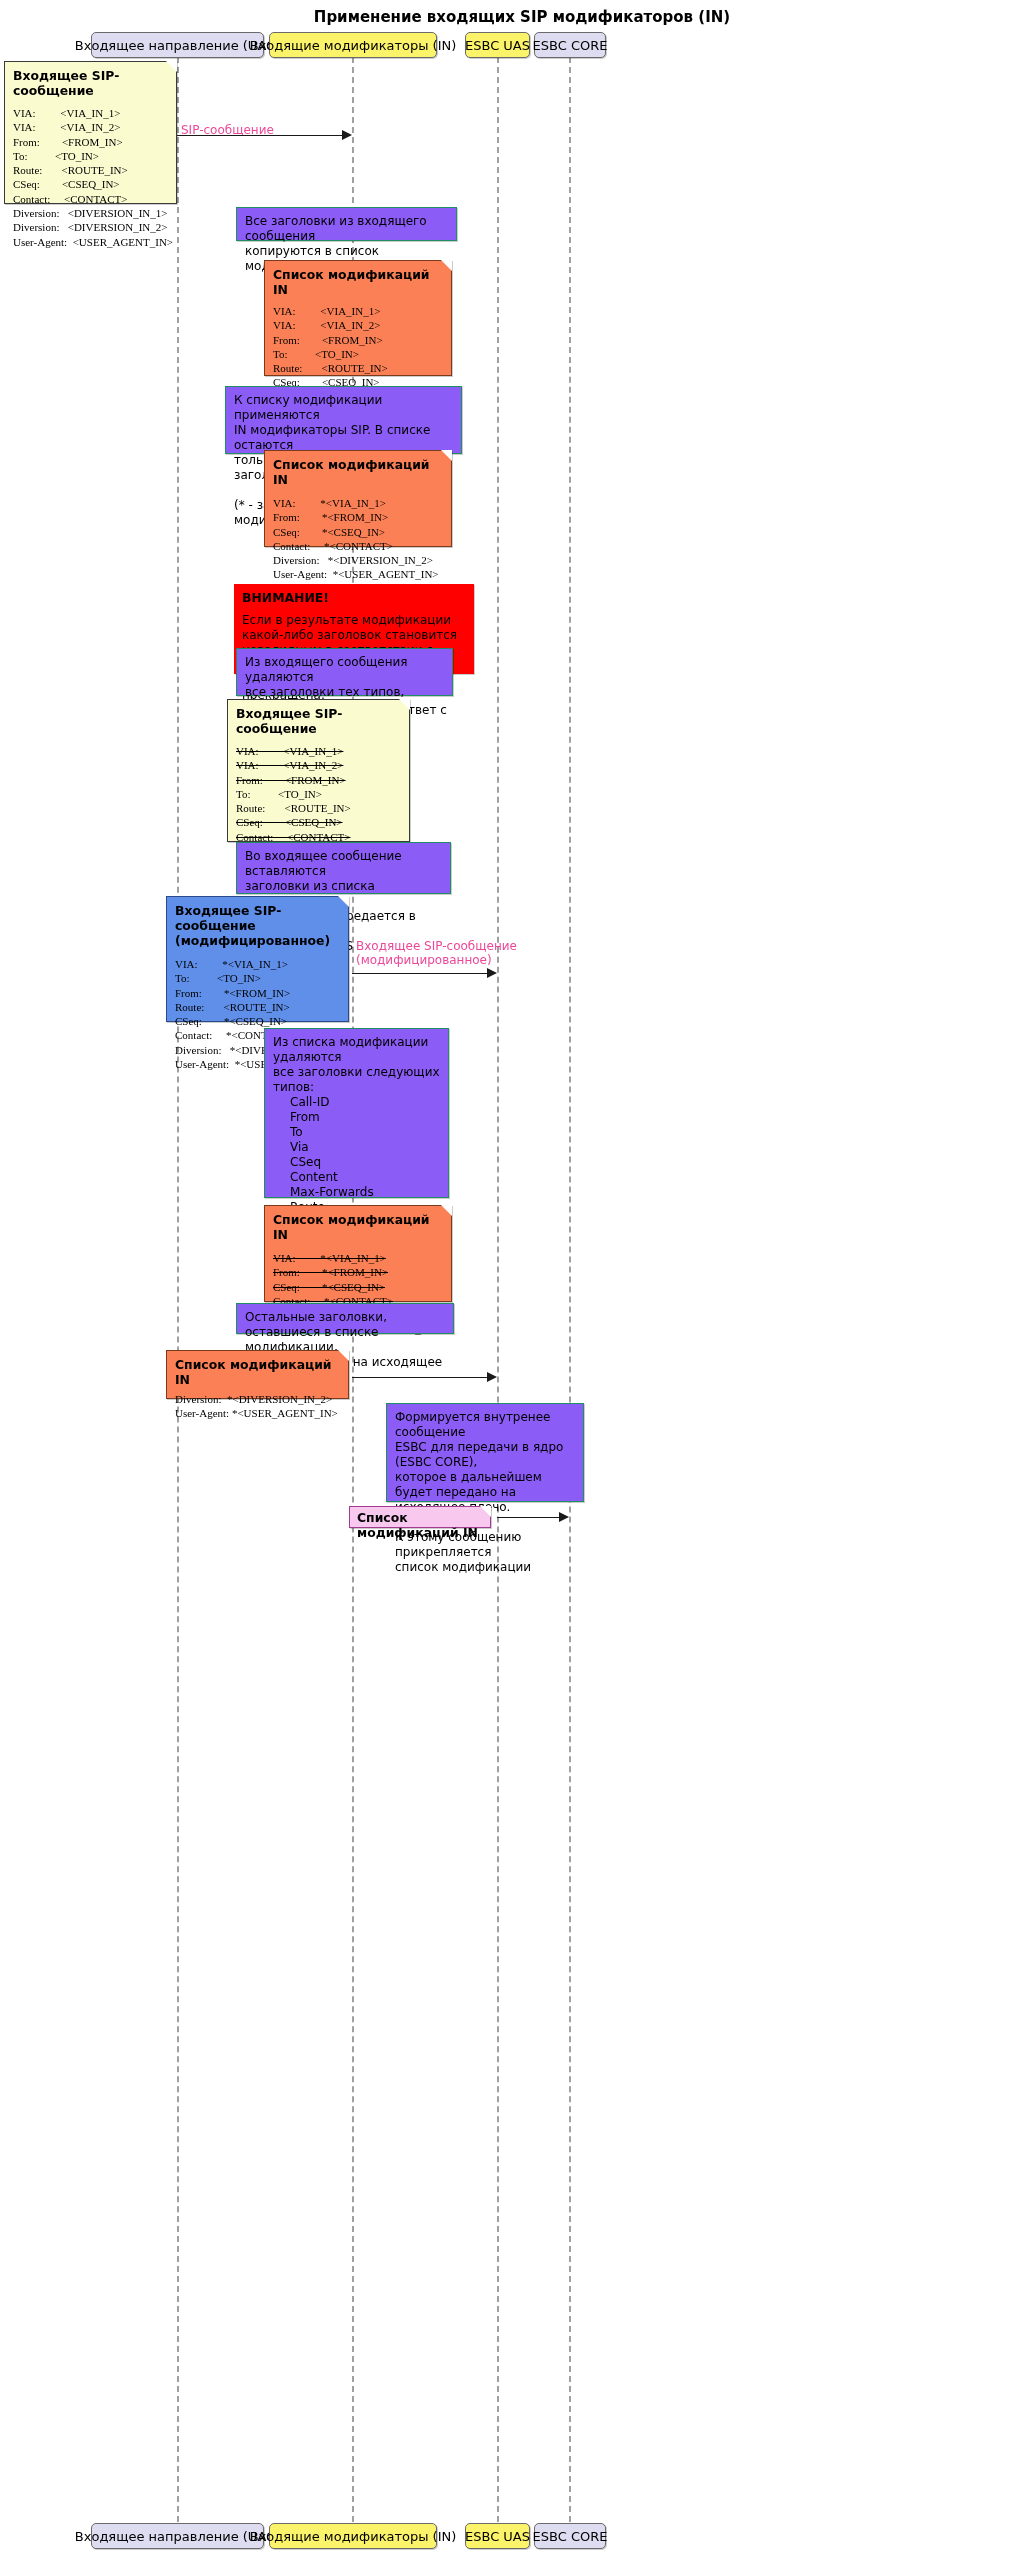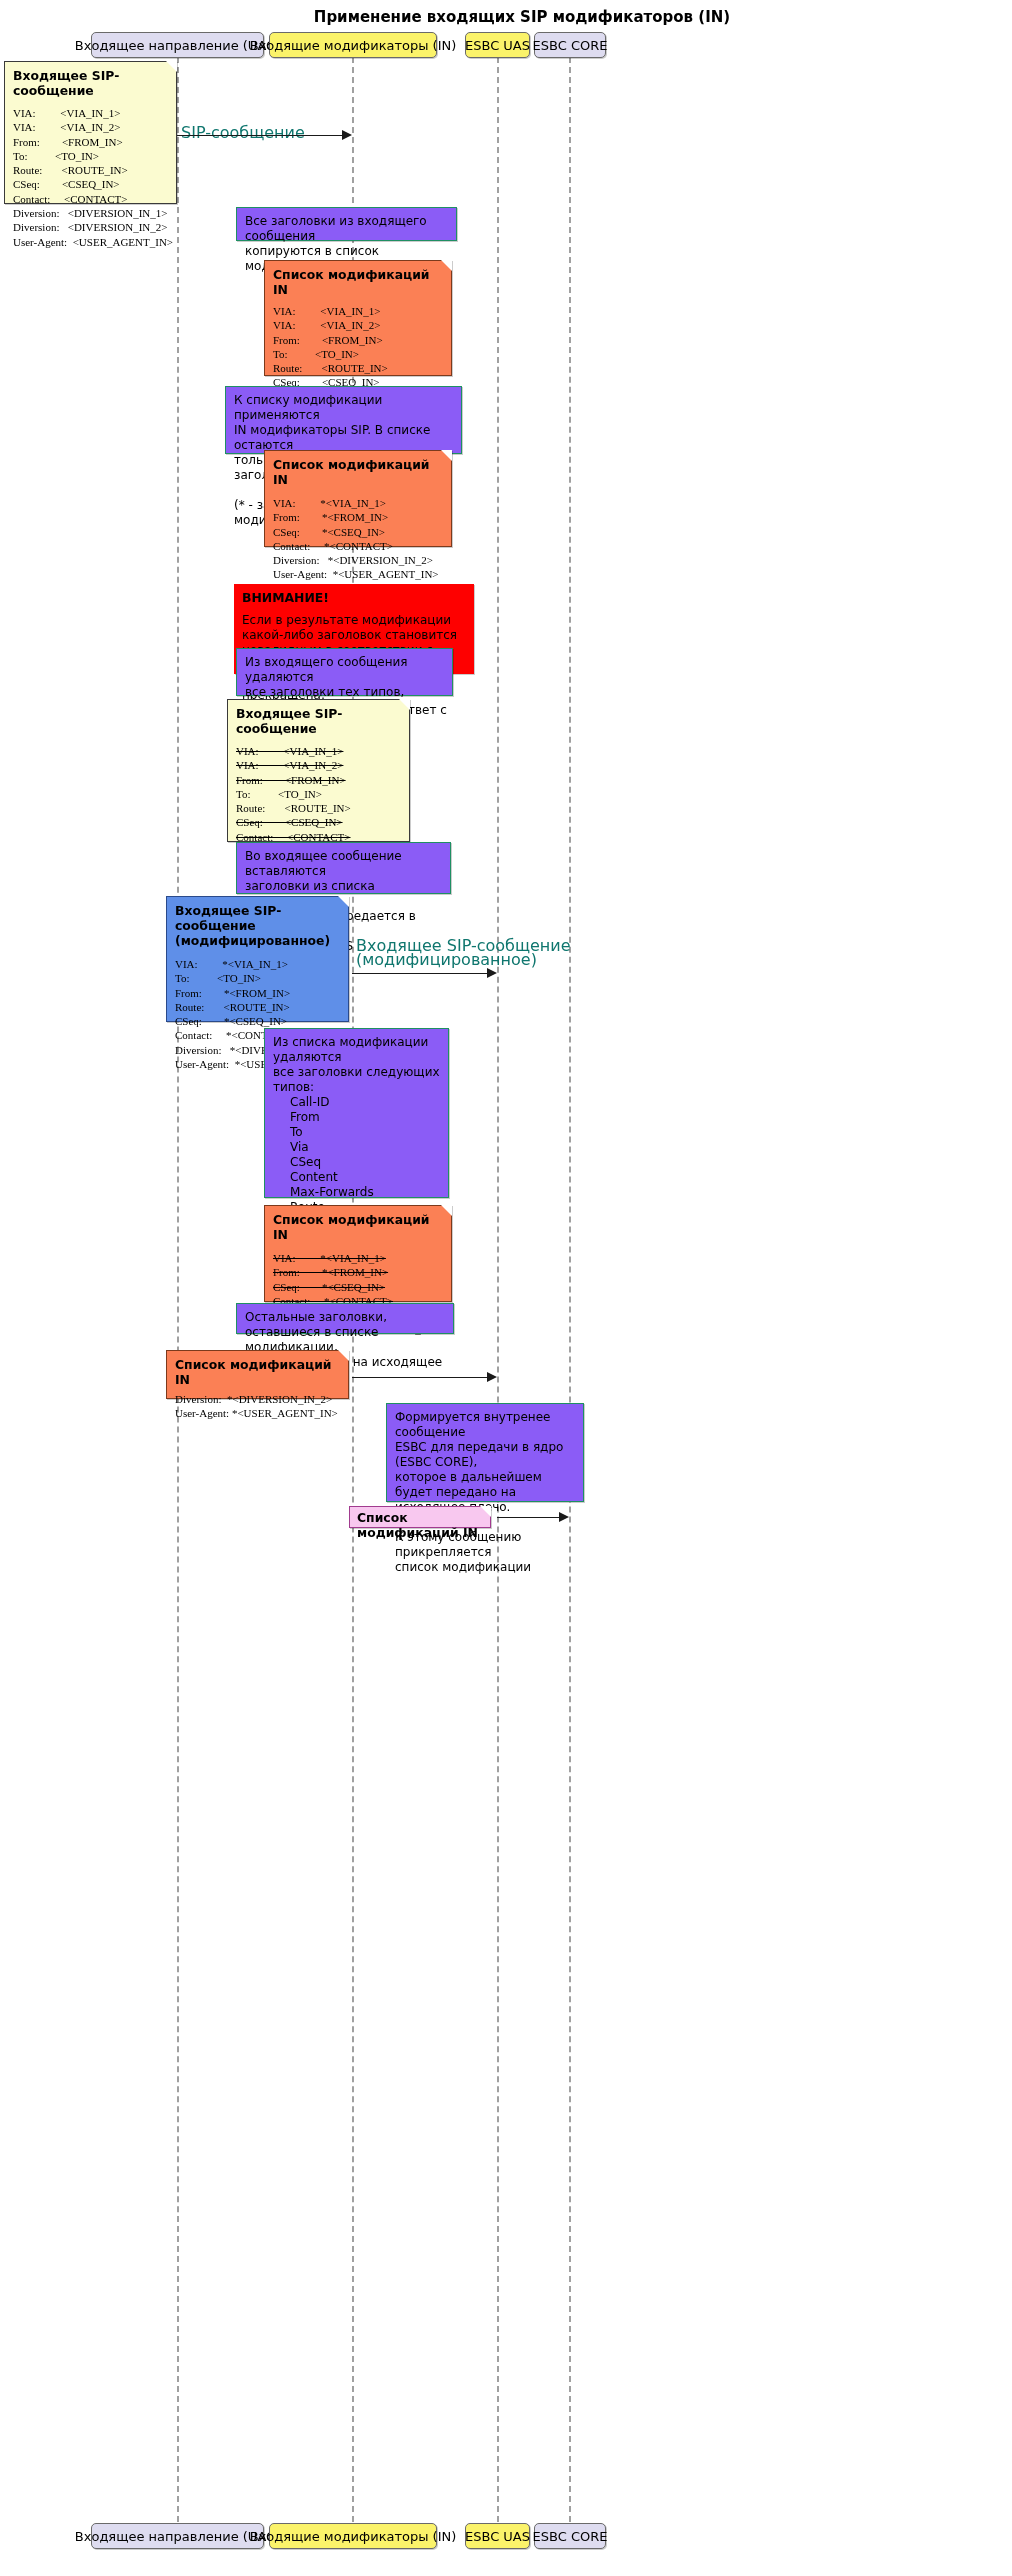--- a/index.html
+++ b/index.html
@@ -79,21 +79,21 @@
   .arrow-line{
     position:absolute; height:0; border-top:1.4px solid #1a1a1a;
   }
   .arrow-head{
     position:absolute; width:0; height:0;
     border-top:5px solid transparent;
     border-bottom:5px solid transparent;
     border-left:10px solid #1a1a1a;
   }
   .arrow-label{
-    position:absolute; font-size:16px; color:#0f766e; white-space:nowrap;
+    position:absolute; font-size:12px; color:#ec4899; white-space:nowrap;
   }
 </style>
 </head>
 <body>
 
 <div class="canvas">
 
   <div class="title">Применение входящих SIP модификаторов (IN)</div>
 
   <div class="lifeline" style="left:177px; top:57px; height:2465px;"></div>

